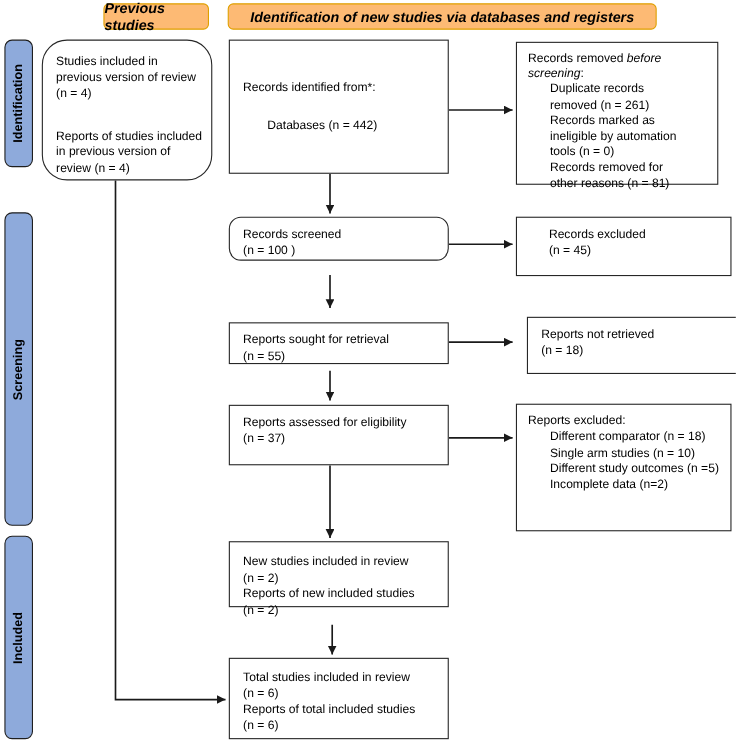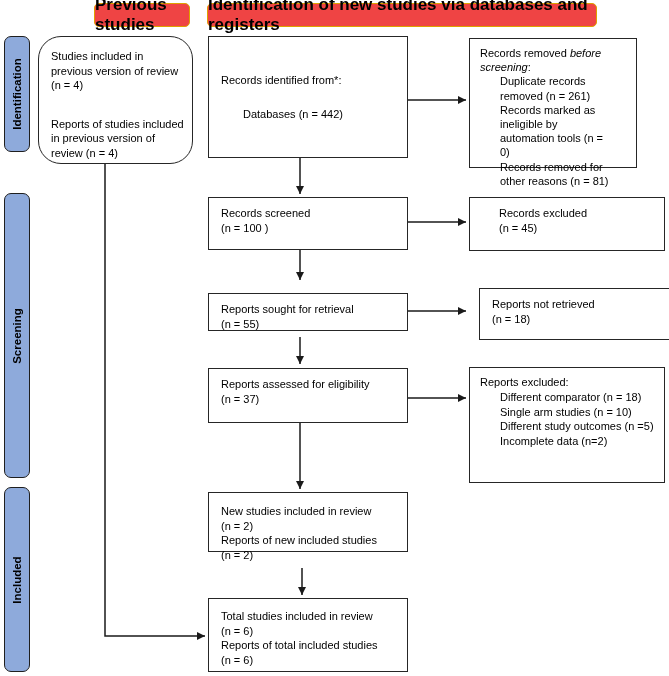--- a/index.html
+++ b/index.html
@@ -8,26 +8,27 @@
     width:669px; height:676px;
     background:#ffffff;
     font-family:"Liberation Sans", sans-serif;
     color:#000;
     overflow:hidden;
   }
   svg.flow-lines { position:absolute; left:0; top:0; pointer-events:none; }
 
   .pill {
     position:absolute;
-    background:#ef4444;
+    background:#fdba74;
     border:1px solid #DFA000;
     border-radius:5px;
     display:flex; align-items:center; justify-content:center;
-    font-weight:bold; font-size:17px;
+    font-weight:bold; font-size:13px;
     box-sizing:border-box;
+    font-style:italic;
   }
   .stage {
     position:absolute;
     background:#8EAADB;
     border:1.5px solid #1F1F1F;
     border-radius:7px;
     display:flex; align-items:center; justify-content:center;
     box-sizing:border-box;
   }
   .stage > span {
@@ -95,28 +96,28 @@
   <div class="box pad" style="left:38px; top:36px; width:155px; height:128px; padding-top:12px;border-radius:23px;">
     <div>Studies included in previous version of review (n = 4)</div>
     <div class="para2">Reports of studies included in previous version of review (n = 4)</div>
   </div>
 
   <div class="box vcenter" style="left:208px; top:36px; width:200px; height:122px; padding:0 8px 0 12px;">
     <div>Records identified from*:</div>
     <div class="indent">Databases (n = 442)</div>
   </div>
 
-  <div class="box" style="left:469px; top:38px; width:168px; height:130px; padding:7px 24px 4px 10px; line-height:14.2px;">
+  <div class="box" style="left:469px; top:38px; width:184px; height:130px; padding:7px 24px 4px 10px; line-height:14.2px;">
     <div><span>Records removed </span><i>before screening</i><span>:</span></div>
     <div class="item">Duplicate records removed (n = 261)</div>
     <div class="item">Records marked as ineligible by automation tools (n = 0)</div>
     <div class="item">Records removed for other reasons (n = 81)</div>
   </div>
 
-  <div class="box pad" style="left:208px; top:197px; width:200px; height:53px;">
+  <div class="box pad" style="left:208px; top:197px; width:200px; height:40px;border-radius:11px;">
     <div>Records screened</div>
     <div>(n = 100 )</div>
   </div>
 
   <div class="box pad" style="left:469px; top:197px; width:196px; height:54px;padding-left:29px;">
     <div>Records excluded</div>
     <div>(n = 45)</div>
   </div>
 
   <div class="box pad" style="left:208px; top:293px; width:200px; height:38px;">

